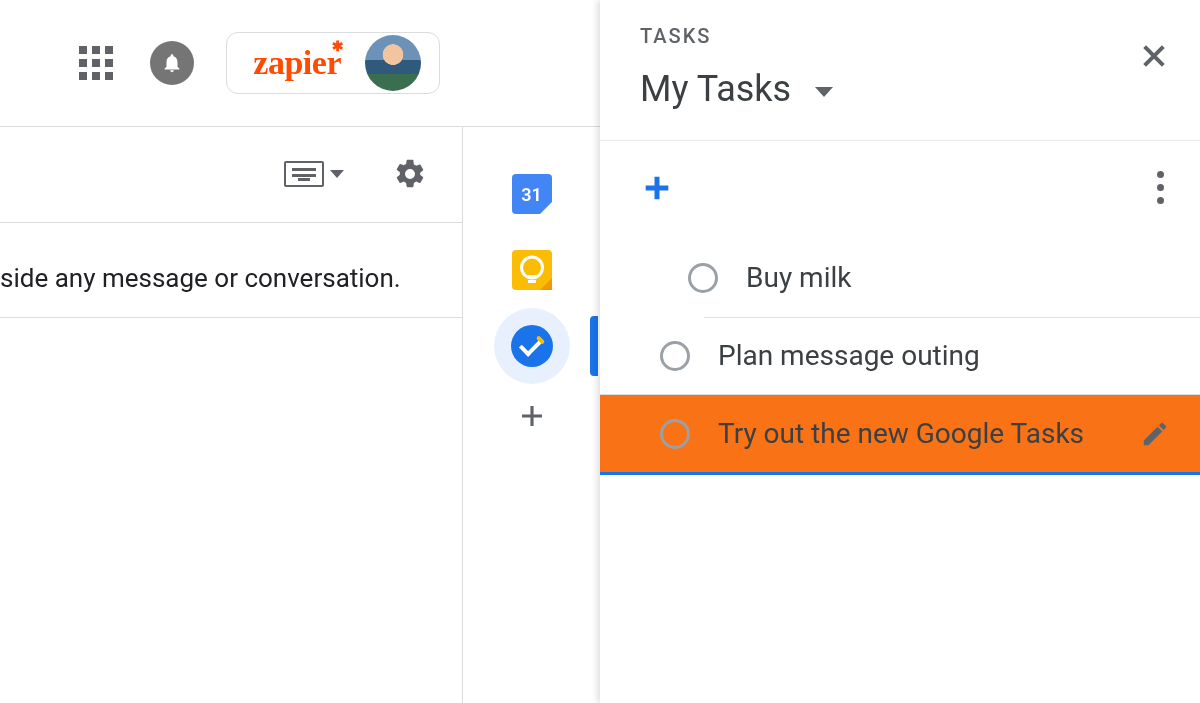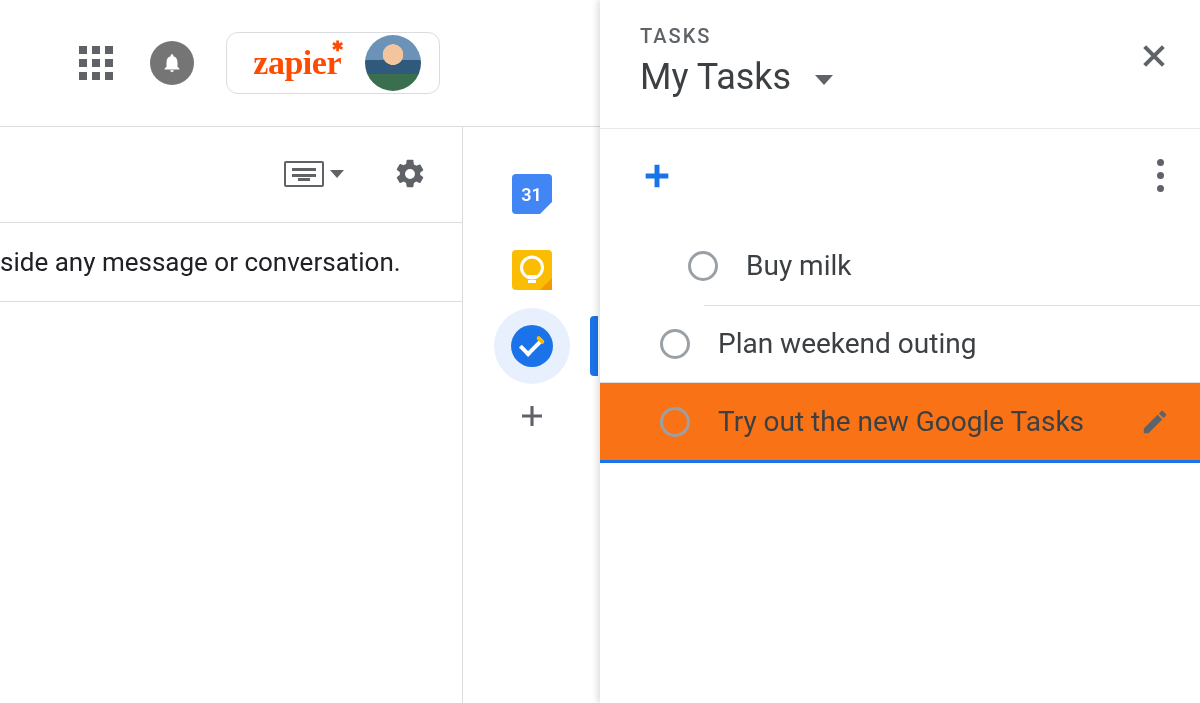--- a/index.html
+++ b/index.html
@@ -136,21 +136,21 @@
       width:0; height:0;
       border-left: 7px solid transparent;
       border-right: 7px solid transparent;
       border-top: 8px solid #5f6368;
     }
     .gear-svg { width: 34px; height: 34px; fill:#5f6368; }
 
     .helper-line {
       border-top: 1px solid #dadce0;
       border-bottom: 1px solid #dadce0;
-      padding: 24px 18px 24px 0;
+      padding: 40px 18px 24px 0;
       font-size: 26px;
       color: #202124;
       white-space: nowrap;
       overflow: hidden;
     }
 
     
     .right-strip {
       position: absolute;
       left: 462px;
@@ -236,21 +236,21 @@
     }
     .tp-header {
       display:flex;
       align-items:flex-start;
       justify-content:space-between;
       padding: 24px 30px 30px 40px;
     }
     .tp-header-left {}
     .tp-eyebrow {
       font-size: 20px; letter-spacing: 2px; color:#5f6368; font-weight:500;
-      margin-bottom: 8px;
+      margin-bottom: 20px;
     }
     .tp-title-row { display:flex; align-items:center; gap:24px; cursor:pointer;}
     .tp-title {
       font-size: 36px; font-weight:400; color:#3c4043;
     }
     .tp-caret {
       width:0; height:0;
       border-left:9px solid transparent;
       border-right:9px solid transparent;
       border-top:10px solid #5f6368;
@@ -397,21 +397,21 @@
 
     <div id="tasks-container">
         <div class="task-row">
           <div class="task-divider"></div>
           <div class="task-circle"></div>
           <span class="task-title">Buy milk</span>
         </div>
         <div class="task-row">
           <div class="task-divider"></div>
           <div class="task-circle"></div>
-          <span class="task-title">Plan weekend outing</span>
+          <span class="task-title">Plan message outing</span>
         </div>
         <div class="task-row selected">
           <div class="task-circle"></div>
           <span class="task-title">Try out the new Google Tasks</span>
           <svg viewBox="0 0 24 24" class="pencil-svg">
             <path d="M3 17.25V21h3.75L17.81 9.94l-3.75-3.75L3 17.25zM20.71 7.04a1 1 0 0 0 0-1.41l-2.34-2.34a1 1 0 0 0-1.41 0l-1.83 1.83 3.75 3.75 1.83-1.83z"></path>
           </svg>
         </div>
       </div>
   </div>

